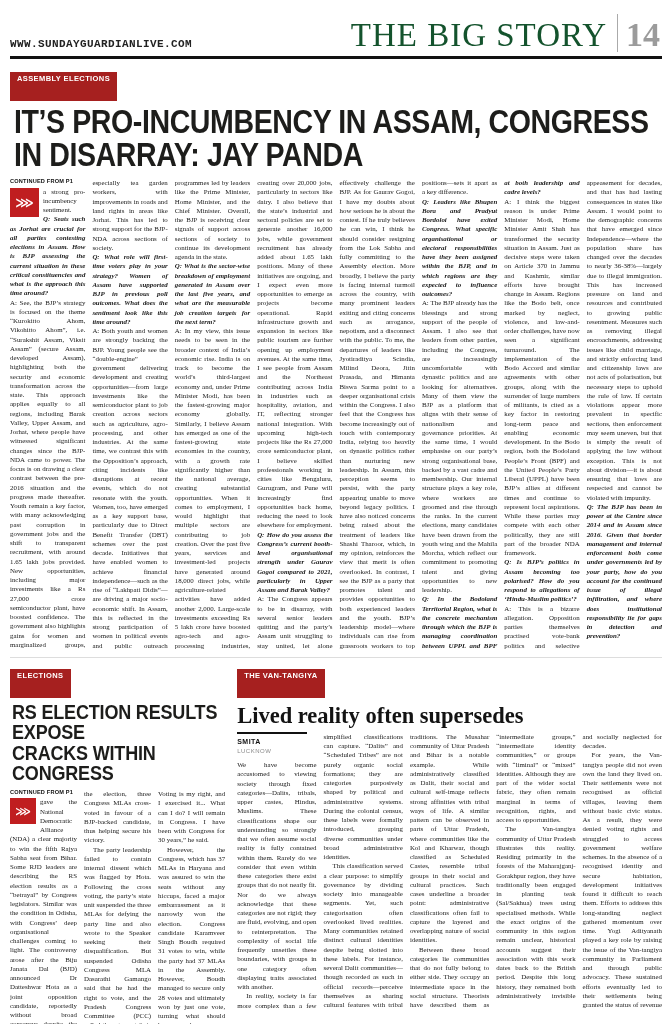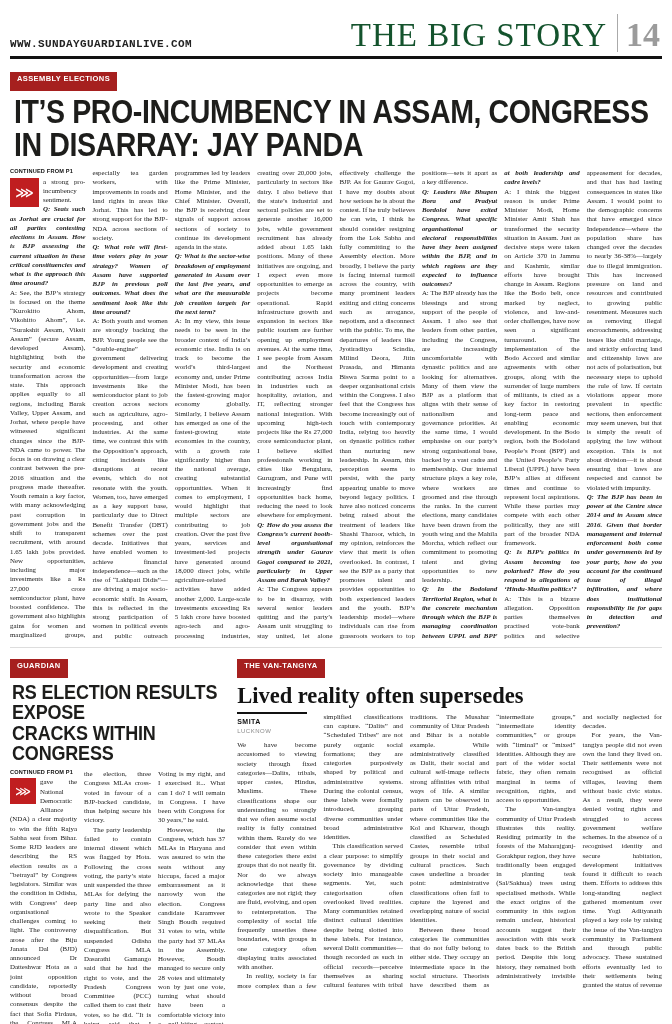--- a/index.html
+++ b/index.html
@@ -12,21 +12,21 @@
   .header{display:flex;align-items:flex-end;}
   .url{flex:1;font-family:Liberation Mono, monospace;font-weight:700;font-size:11px;letter-spacing:.4px;color:#222;padding-bottom:2px;}
   .masthead{text-align:right;font-size:7px;letter-spacing:1.1px;line-height:1.45;color:#111;padding:0 14px 1px 0;white-space:nowrap;}
   .masthead .m1{font-weight:700;}
   .bigstory{font-size:33px;line-height:1;letter-spacing:1px;color:#14532d;white-space:nowrap;padding:0 10px 0 6px;}
   .pagedivider{width:1px;height:38px;background:#aaa;margin:0 8px 0 0;}
   .pagenum{font-size:34px;line-height:1;font-weight:700;color:#9b9b9b;padding-right:2px;}
   .rule-thick{border-top:3px solid #111;margin-top:4px;}
   
   .tag{display:inline-block;background:#A6201F;color:#fff;font-family:"Liberation Sans",sans-serif;
-       font-weight:700;font-size:7.5px;letter-spacing:.4px;padding:3px 7px 8px 7px;line-height:1;}
+       font-weight:700;font-size:7.5px;letter-spacing:.4px;padding:3px 7px 18px 7px;line-height:1;}
   
   .condensed{transform-origin:left top;}
   h1.headline{margin:4px 0 0 4px;font-family:"Liberation Sans",sans-serif;font-weight:700;
       font-size:34px;line-height:.98;letter-spacing:-.5px;color:#1d1d1b;
       transform:scaleX(.84);width:119%;}
   h1.headline .hl-line{display:block;}
   h2.sub-headline{margin:4px 0 0 2px;font-family:"Liberation Sans",sans-serif;font-weight:700;
       font-size:20px;line-height:1.03;letter-spacing:-.2px;color:#1d1d1b;
       transform:scaleX(.9);width:111%;}
   h2.sub-headline .hl-line{display:block;}
@@ -98,21 +98,21 @@
         <p class="para para-a">A: This is a bizarre allegation. Opposition parties themselves practised vote-bank politics and selective appeasement for decades, and that has had lasting consequences in states like Assam. I would point to the demographic concerns that have emerged since Independence—where the population share has changed over the decades to nearly 36-38%—largely due to illegal immigration. This has increased pressure on land and resources and contributed to growing public resentment. Measures such as removing illegal encroachments, addressing issues like child marriage, and strictly enforcing land and citizenship laws are not acts of polarisation, but necessary steps to uphold the rule of law. If certain violations appear more prevalent in specific sections, then enforcement may seem uneven, but that is simply the result of applying the law without exception. This is not about division—it is about ensuring that laws are respected and cannot be violated with impunity.</p>
         <p class="para para-q">Q: The BJP has been in power at the Centre since 2014 and in Assam since 2016. Given that border management and internal enforcement both come under governments led by your party, how do you account for the continued issue of illegal infiltration, and where does institutional responsibility lie for gaps in detection and prevention?</p>
       </div>
   </section>
 
   <div class="rule-thin"></div>
 
   <div class="bottom-row">
 
     <section class="left-story">
-      <span class="tag">GUARDIAN</span>
+      <span class="tag">ELECTIONS</span>
       <h2 class="sub-headline condensed">
         <span class="hl-line">RS ELECTION RESULTS EXPOSE</span>
         <span class="hl-line">CRACKS WITHIN CONGRESS</span>
       </h2>
       <div class="body cols3">
         <span class="continued">CONTINUED FROM P1</span>
         <span class="logo" style="width:26px;height:26px;">
             <span class="logo-glyph" style="font-size:11px;">⋙</span>
           </span>
       <p class="para para-lead">gave the National Democratic Alliance (NDA) a clear majority to win the fifth Rajya Sabha seat from Bihar. Some RJD leaders are describing the RS election results as a “betrayal” by Congress legislators. Similar was the condition in Odisha, with Congress’ deep organisational challenges coming to light. The controversy arose after the Biju Janata Dal (BJD) announced Dr Datteshwar Hota as a joint opposition candidate, reportedly without broad consensus despite the fact that Sofia Firdaus, the Congress MLA from Cuttack, publicly voiced her reservations about the candidate ahead of voting. During the election, three Congress MLAs cross-voted in favour of a BJP-backed candidate, thus helping secure his victory.</p>

